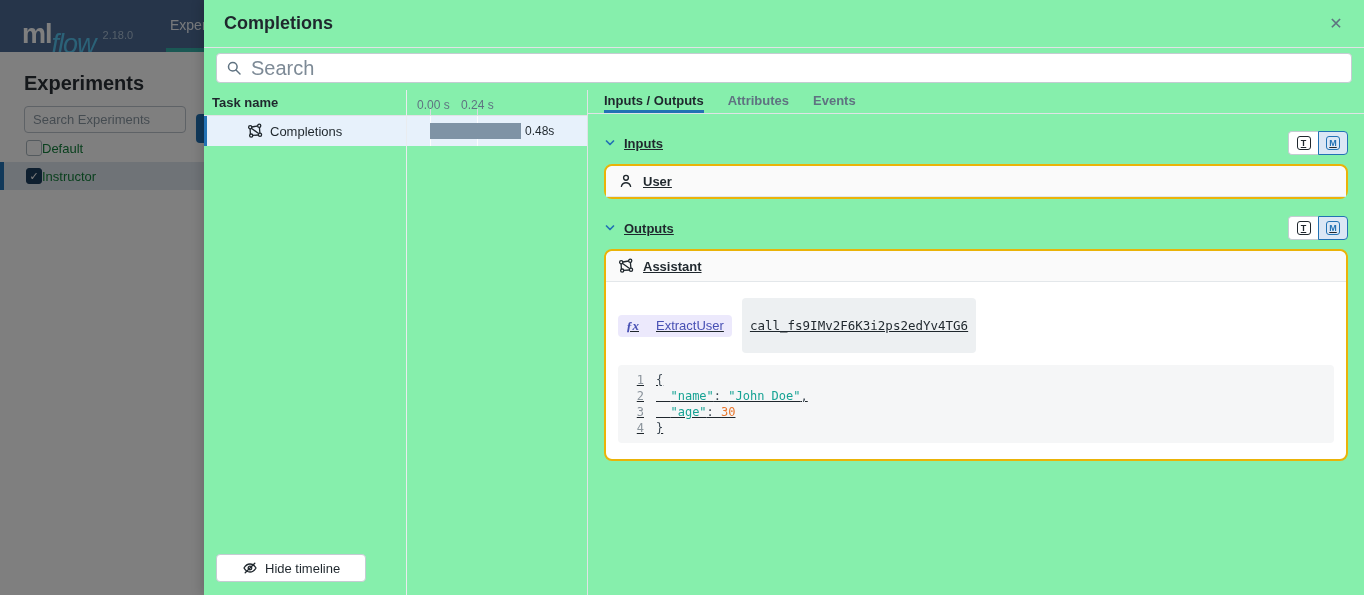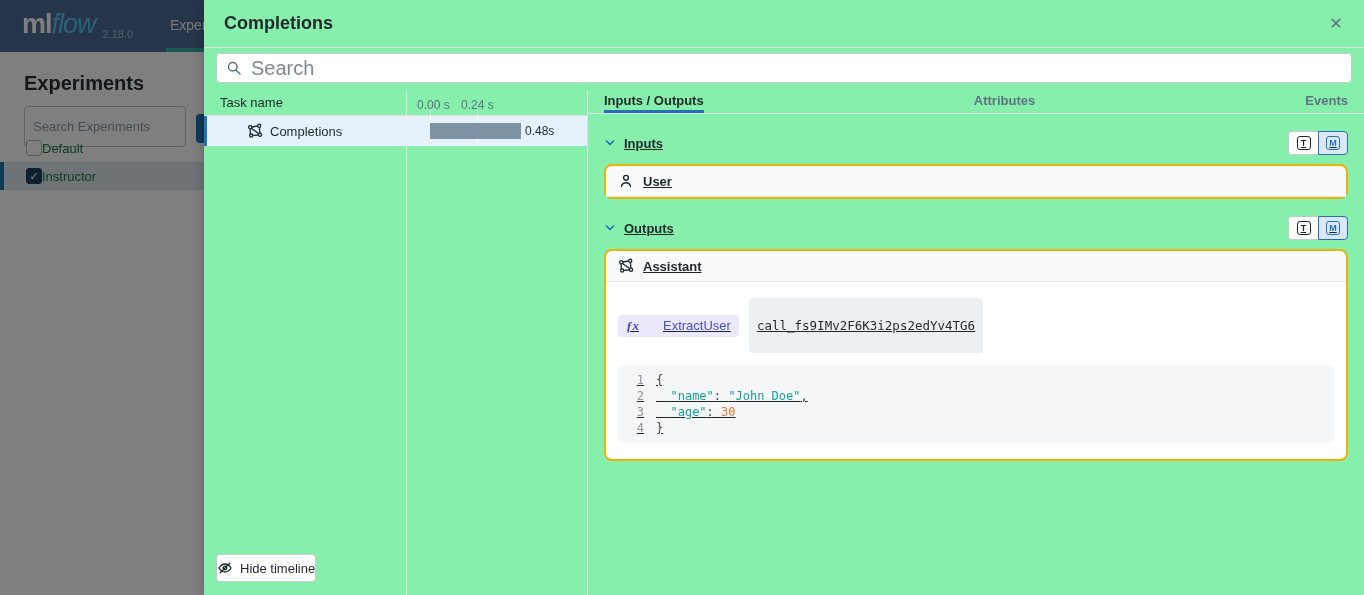--- a/index.html
+++ b/index.html
@@ -1,29 +1,29 @@
 <!DOCTYPE html>
 <html style="--accent: #2272b4; --timeline-bar: #7f93a5; --selected-row: #e7f1fb; --nav-underline: #35b0a8; --tag-bg: #ece9fc; --tag-text: #4850b4; --code-key: #16a394; --code-string: #16a394; --code-number: #e8762c;"><head>
 <meta charset="utf-8">
 <style>
   * { margin:0; padding:0; box-sizing:border-box; }
   html,body { width:1364px; height:595px; overflow:hidden; }
   body { font-family:"Liberation Sans", sans-serif; color:#1f272d; position:relative; background:#fff; }
 
   
   .topnav { position:absolute; top:0; left:0; width:100%; height:52px; background:#4d6a94; z-index:1; }
-  .brand { position:absolute; left:22px; top:9px; display:flex; align-items:flex-end; }
+  .brand { position:absolute; left:22px; top:9px; display:flex; align-items:center; }
   .brand-ml { font-size:27px; font-weight:bold; color:#ffffff; letter-spacing:-1px; }
-  .brand-flow { font-size:27px; font-style:italic; color:#56c5f0; letter-spacing:-1px; }
+  .brand-flow { font-size:27px; font-style:italic; color:#56c5f0; letter-spacing:-1px;margin-top:20px; }
   .brand-ver { font-size:11px; color:#aabfd4; margin-left:7px; }
   .nav-item { position:absolute; left:170px; top:17px; font-size:14px; color:#eef3f8; }
   .nav-underline { position:absolute; left:166px; bottom:0; width:90px; height:4px; background:var(--nav-underline,#35b0a8); }
   .page-bg { position:absolute; top:52px; left:0; right:0; bottom:0; background:#fff; z-index:1; }
   .page-title { position:absolute; left:24px; top:20px; font-size:20px; font-weight:bold; color:#2a3036; }
-  .exp-search { position:absolute; left:24px; top:54px; width:162px; height:41px; border:1px solid #bcc4cc; border-radius:4px; padding:0 8px; font-size:13px; color:#333; font-family:"Liberation Sans",sans-serif; }
+  .exp-search { position:absolute; left:24px; top:54px; width:162px; height:27px; border:1px solid #bcc4cc; border-radius:4px; padding:0 8px; font-size:13px; color:#333; font-family:"Liberation Sans",sans-serif; }
   .exp-search::placeholder { color:#8b98a3; }
   .create-btn { position:absolute; left:196px; top:62px; width:70px; height:29px; background:var(--accent,#2272b4); border:none; border-radius:4px; }
   .exp-list { position:absolute; left:0; top:82px; right:0; }
   .exp-row { height:28px; display:flex; align-items:center; padding-left:26px; }
   .exp-row.selected { background:#dfe7ee; box-shadow:inset 4px 0 0 var(--accent,#2272b4); }
   .cbx { width:16px; height:16px; border:1px solid #a9b4bd; border-radius:3px; background:#fff; flex:none;
          display:flex; align-items:center; justify-content:center; font-size:11px; color:transparent; }
   .cbx.checked { background:#1d3e5e; border-color:#1d3e5e; color:#fff; }
   .exp-label { font-size:13px; color:#15803d; }
 
@@ -39,38 +39,38 @@
   .drawer-search { flex:none; padding:5px 12px 7px; position:relative; }
   .drawer-search svg { position:absolute; left:22px; top:12px; }
   .search-input { width:100%; height:30px; border:1px solid #c4ccd2; border-radius:4px; padding:0 10px 0 34px; font-size:20px; font-family:"Liberation Sans",sans-serif; color:#333; }
   .search-input::placeholder { color:#7d8a96; }
   .drawer-body { flex:1; display:flex; min-height:0; }
 
   
   .left-pane { width:384px; flex:none; border-right:1px solid #e0e3e6; position:relative; }
   .timeline-divider { position:absolute; left:202px; top:0; bottom:0; width:1px; background:#e9ecef; }
   .pane-header { height:26px; border-bottom:1px solid #e0e3e6; position:relative; font-size:13px; }
-  .col-title { position:absolute; left:16px; top:5px; font-weight:normal; }
+  .col-title { position:absolute; left:8px; top:5px; font-weight:bold; }
   .tick-label { position:absolute; top:8px; font-size:12px; color:#5f7281; }
   .tick-label.t0 { left:213px; } .tick-label.t1 { left:257px; }
   .tick-mark { position:absolute; bottom:0; width:1px; height:6px; background:#d7dce1; }
   .tick-mark.t0 { left:226px; } .tick-mark.t1 { left:273px; }
   .tree-row { height:30px; background:var(--selected-row,#e7f1fb); box-shadow:inset 3px 0 0 var(--accent,#2272b4); position:relative; cursor:pointer; }
   .tree-row .node-icon { position:absolute; left:43px; top:7px; }
   .tree-row .node-label { position:absolute; left:66px; top:8px; font-size:13px; }
   .gridline { position:absolute; top:0; bottom:0; width:1px; background:rgba(255,255,255,0.85); }
   .gridline.g0 { left:226px; } .gridline.g1 { left:273px; }
   .tl-bar { position:absolute; left:226px; top:7px; width:91px; height:16px; background:var(--timeline-bar,#7f93a5); }
   .tl-dur { position:absolute; left:321px; top:8px; font-size:12px; }
-  .hide-btn { position:absolute; left:12px; bottom:13px; height:28px; padding:0 0; display:flex; align-items:center; gap:7px;
+  .hide-btn { position:absolute; left:12px; bottom:13px; height:28px; padding:0 25px; display:flex; align-items:center; gap:7px;
               background:#fff; border:1px solid #c4ccd2; border-radius:4px; font-size:13px; font-family:"Liberation Sans",sans-serif; color:#1f272d; cursor:pointer;text-align:right; }
 
   
   .right-pane { flex:1; min-width:0; display:flex; flex-direction:column; }
-  .tabs { height:24px; flex:none; border-bottom:1px solid #e0e3e6; display:flex; gap:24px; padding:0 16px;justify-content:space-between; }
+  .tabs { height:24px; flex:none; border-bottom:1px solid #e0e3e6; display:flex; gap:24px; padding:0 16px; }
   .tab { font-size:13px; font-weight:600; color:#5f7281; display:flex; align-items:center; border-bottom:3px solid transparent; cursor:pointer; }
   .tab.active { color:#1f272d; font-weight:bold; border-bottom-color:var(--accent,#2272b4); }
   .content { flex:1; overflow:hidden; padding:16px;text-decoration:underline; }
   .section-row { display:flex; align-items:center; height:26px; margin-bottom:8px; }
   .section-row svg { margin-right:8px; }
   .section-label { font-size:13px; font-weight:bold; }
   .spacer { flex:1; }
   .seg { display:flex; }
   .seg-btn { width:30px; height:24px; display:flex; align-items:center; justify-content:center;
              border:1px solid #c4ccd2; background:#fff; color:#1f272d; cursor:pointer; }
@@ -80,21 +80,21 @@
   .seg-glyph { width:14px; height:14px; border:1.6px solid currentColor; border-radius:3px; font-size:9px; font-weight:bold;
                display:flex; align-items:center; justify-content:center; }
 
   .card { border:2px solid #eab308; border-radius:8px; margin-bottom:16px; background:#fff; }
   .card-header { height:31px; background:#fafafa; border-bottom:1px solid #e3e7ea; border-radius:8px 8px 0 0;
                  display:flex; align-items:center; padding:0 12px; gap:9px; }
   .card-role { font-size:13px; font-weight:bold; }
   .card-body { padding:16px 12px; font-size:13px; }
 
   .tag-row { display:flex; gap:10px; align-items:center; }
-  .fn-tag { display:inline-flex; gap:24px; align-items:center; background:var(--tag-bg,#ece9fc); color:var(--tag-text,#4850b4);
+  .fn-tag { display:inline-flex; gap:17px; align-items:center; background:var(--tag-bg,#ece9fc); color:var(--tag-text,#4850b4);
             border-radius:4px; padding:3px 8px; font-size:13px; }
   .fx-glyph { font-style:italic; font-family:"Liberation Serif",serif; font-size:13px; font-weight:bold; }
   .call-tag { font-family:"DejaVu Sans Mono",monospace; font-size:12.5px; background:#edf0f2; border-radius:4px; padding:20px 8px; color:#1f272d; }
 
   .code { margin-top:12px; background:#f5f6f7; border-radius:4px; padding:7px 12px;
           font-family:"DejaVu Sans Mono",monospace; font-size:12px; line-height:16px; }
   .code-line { display:flex; }
   .ln { width:14px; text-align:right; margin-right:12px; color:#8b949c; flex:none; }
   .lc { white-space:pre; }
   .tok-p { color:#3b4752; }

